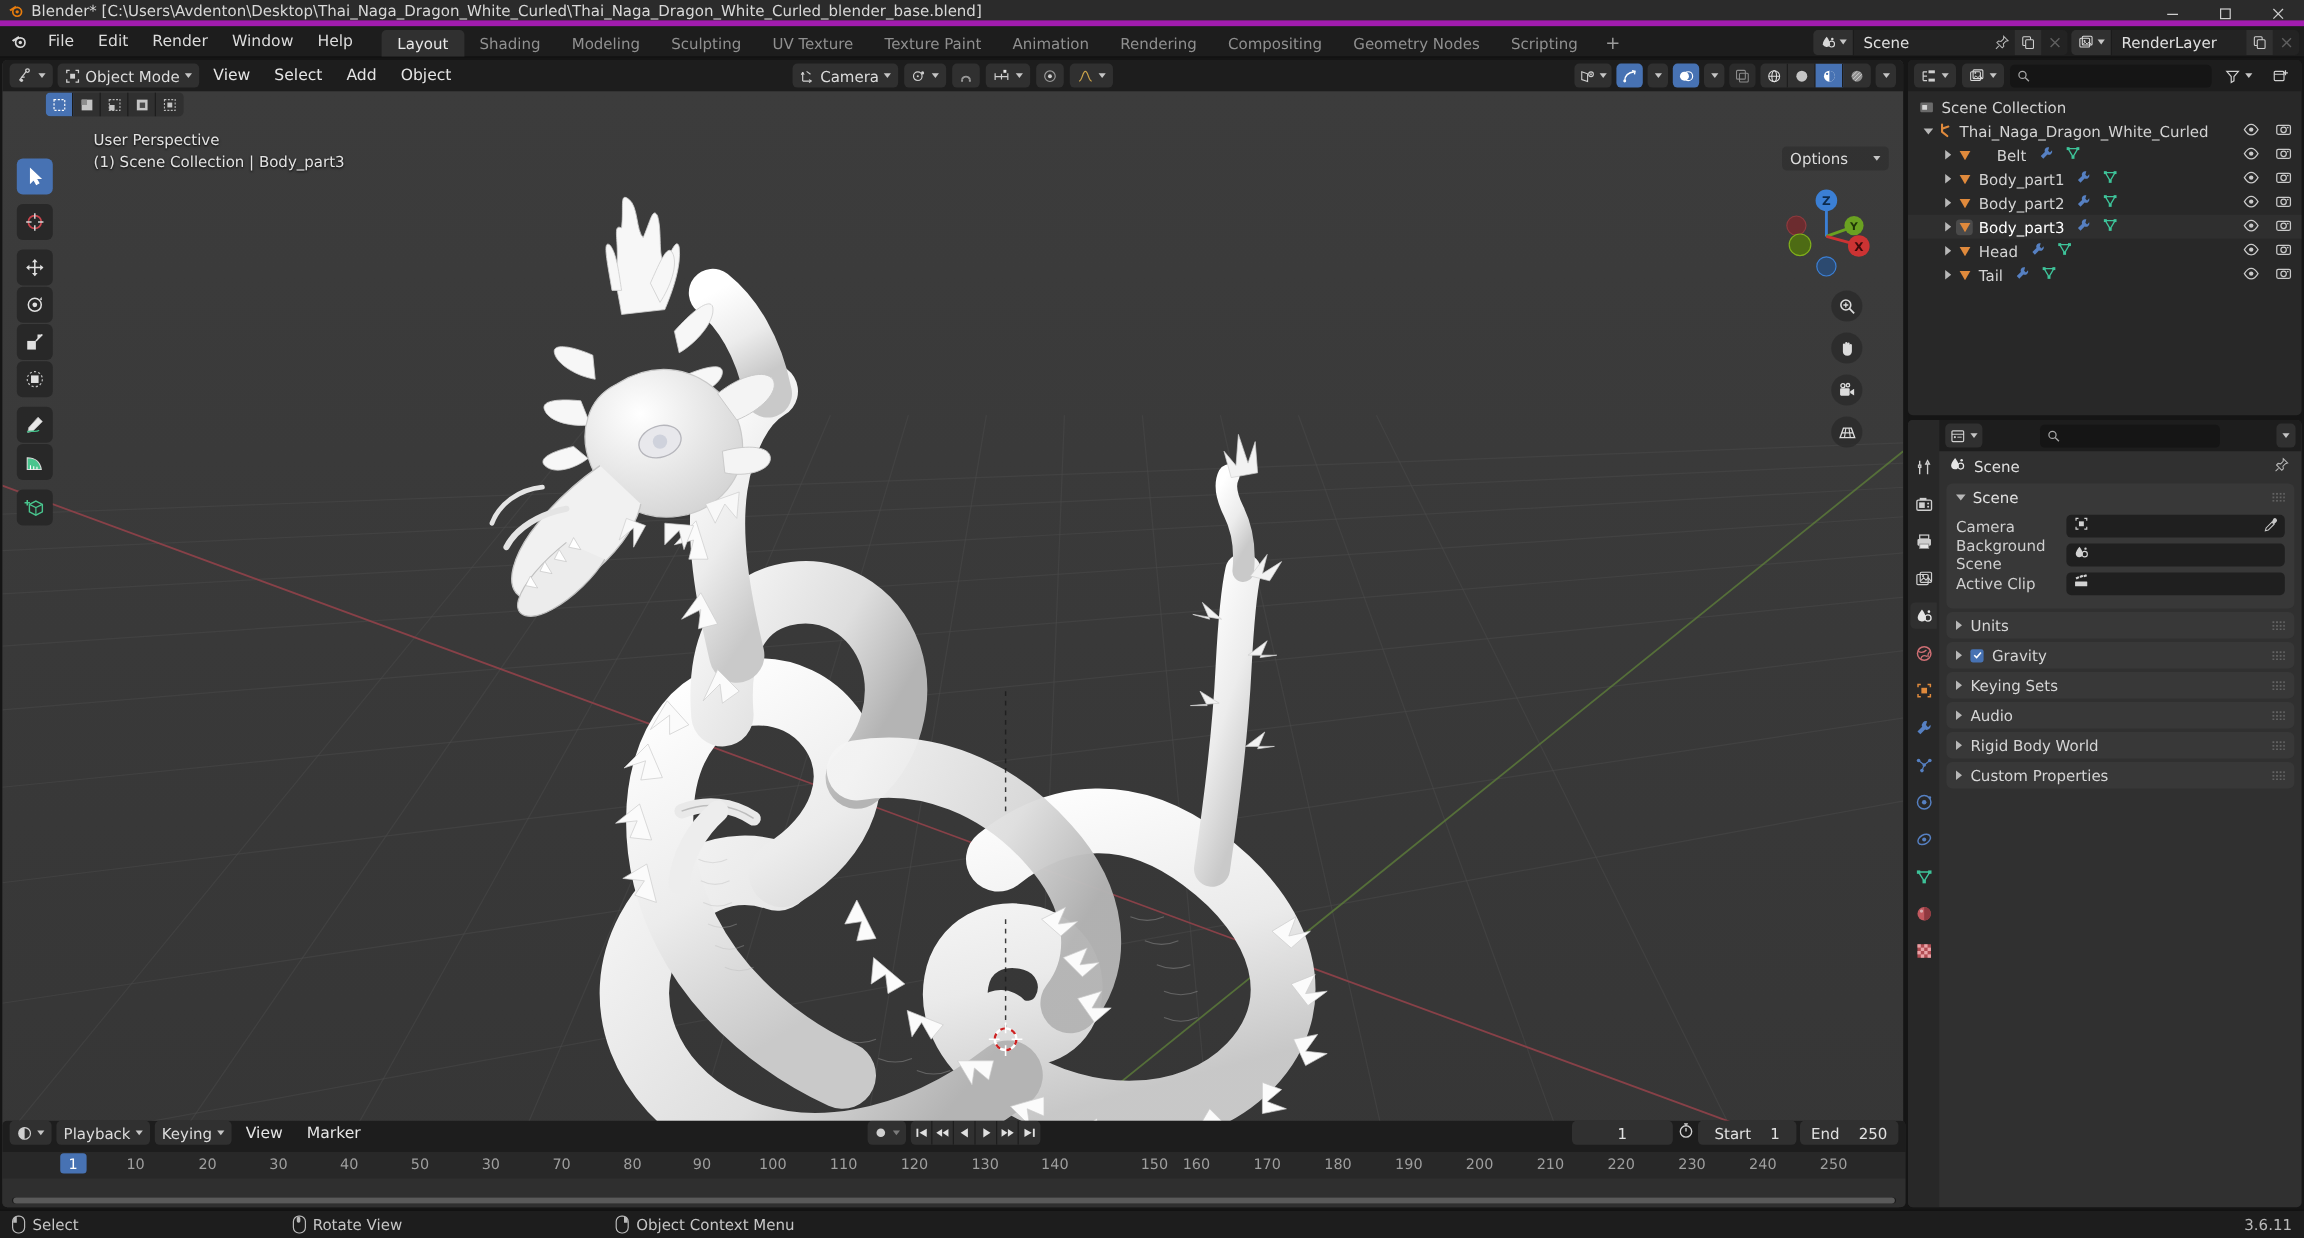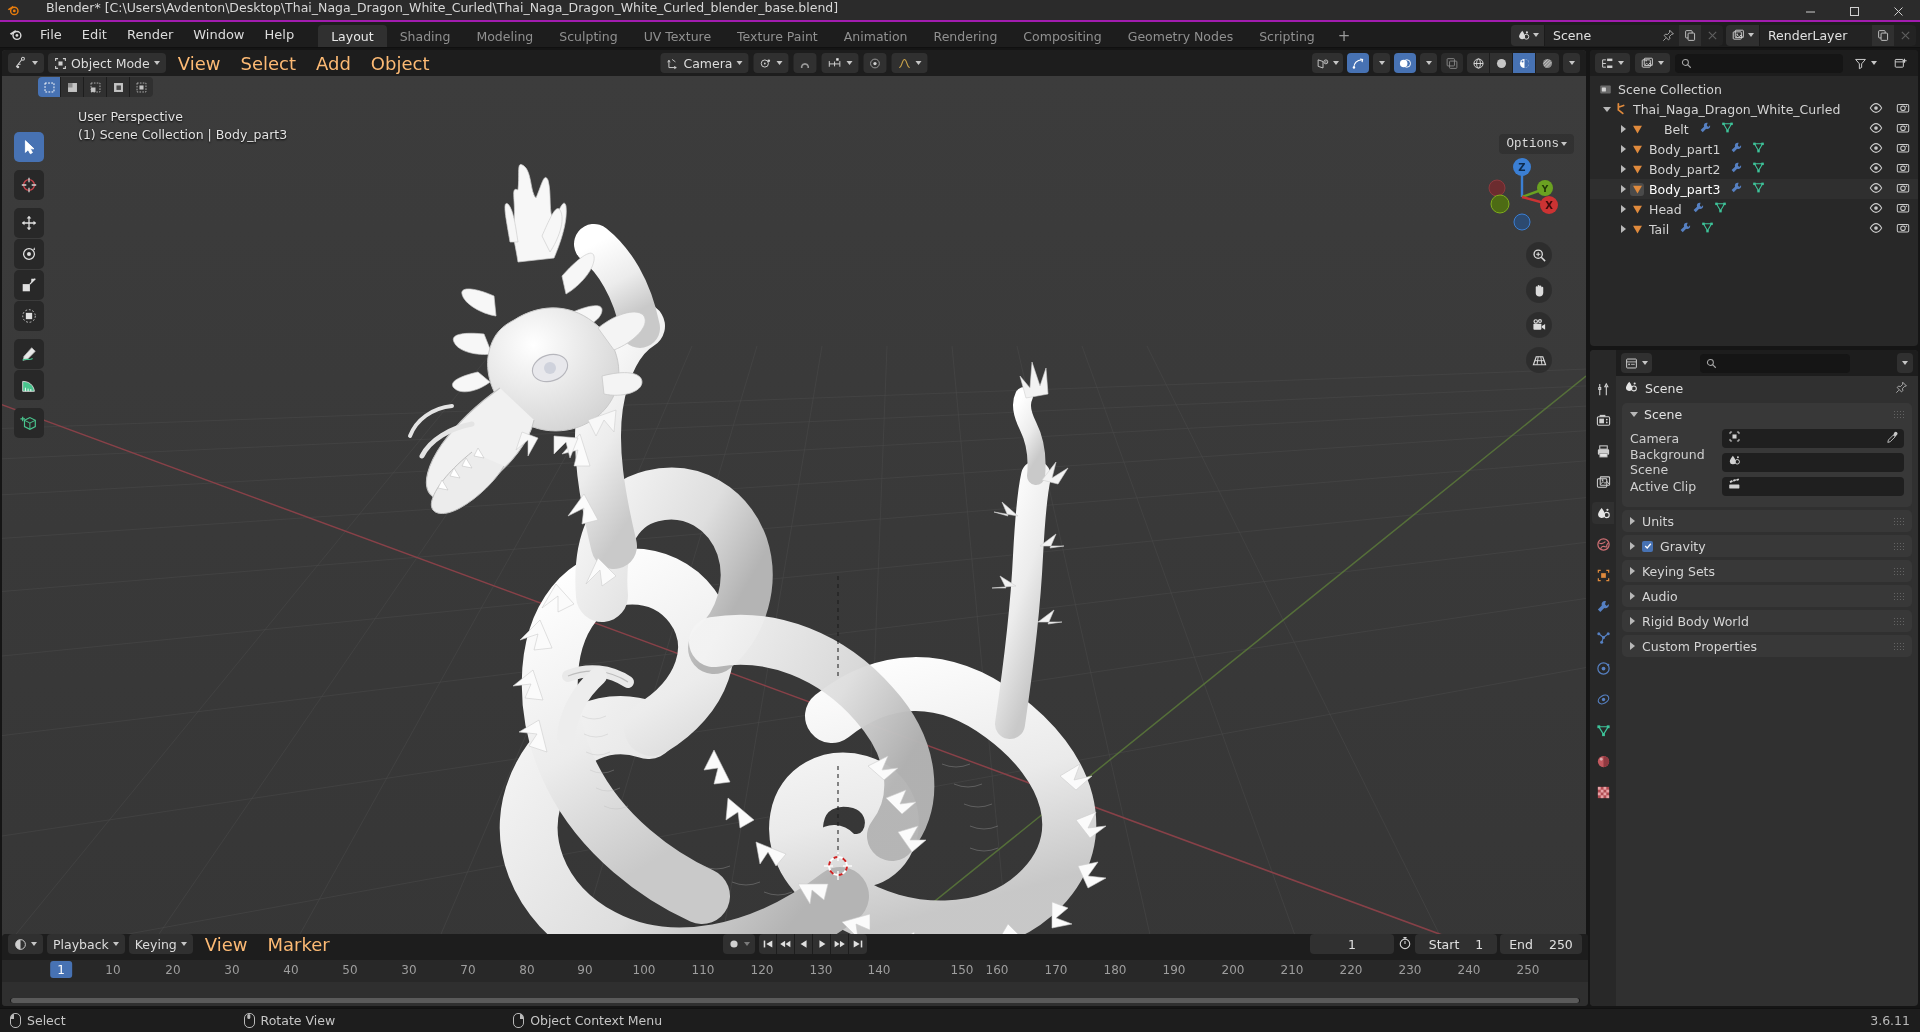--- a/index.html
+++ b/index.html
@@ -7,22 +7,22 @@
   body{
     width:1920px; height:1032px; overflow:hidden;
     font-family:"DejaVu Sans", sans-serif;
     font-size:13px; color:#d5d5d5;
     -webkit-font-smoothing:antialiased;
   }
   .app{ position:relative; width:1920px; height:1032px; background:#151515; }
 
   
   .titlebar{
-    height:22px; background:#2b2b2b; display:flex; 
-    border-bottom:2px solid #a21caf; position:relative;gap:20px;
+    height:22px; background:#2b2b2b; display:flex; align-items:center;
+    border-bottom:5px solid #a21caf; position:relative;
   }
   .tb-logo{ width:26px; display:flex; align-items:center; justify-content:center; }
   .tb-title{ font-size:12.5px; color:#d8d8d8; white-space:nowrap; }
   .tb-wincontrols{ position:absolute; right:0; top:0; height:22px; display:flex; }
   .wc{ width:44px; height:22px; display:flex; align-items:center; justify-content:center; color:#cfcfcf; font-size:12px;}
 
   
   .topbar{
     height:26px; background:#1d1d1d; display:flex; align-items:stretch;
     border-bottom:1px solid #101010; position:relative;
@@ -56,21 +56,21 @@
   .viewport{
     position:absolute; left:2px; top:2px; width:1584px; bottom:2px;
     background:#393939; border-radius:4px; overflow:hidden;
   }
   .vp-header{
     height:26px; background:#1d1d1d; display:flex; align-items:center;
     padding:0 6px; gap:4px; position:relative; z-index:5;
   }
   .vp-btn{ display:flex; align-items:center; gap:4px; background:#303030; border-radius:4px; height:20px; padding:0 6px; font-size:12.5px; color:#dcdcdc;}
   .vp-btn.flat{ background:transparent; }
-  .vp-menu{ padding:0 8px; font-size:18px; color:#fdba74; height:20px; display:flex; align-items:center;}
+  .vp-menu{ padding:0 8px; font-size:13px; color:#e5e5e5; height:20px; display:flex; align-items:center;}
   .seg{ display:flex; background:#303030; border-radius:4px; overflow:hidden; height:20px; }
   .seg > div{ width:23px; display:flex; align-items:center; justify-content:center; border-right:1px solid #1d1d1d;}
   .seg > div:last-child{ border-right:none; }
   .seg > div.on{ background:#4772b3; }
   .vp-head-center{ position:absolute; left:50%; transform:translateX(-50%); display:flex; align-items:center; gap:5px;}
   .vp-head-right{ position:absolute; right:6px; display:flex; align-items:center; gap:4px;}
   .togg{ background:#303030; border-radius:4px; height:20px; display:flex; align-items:center; padding:0 4px; gap:3px;}
   .togg.on{ background:#4772b3; }
   .dd{ background:#303030; border-radius:4px; height:20px; width:17px; display:flex; align-items:center; justify-content:center;}
 
@@ -82,23 +82,23 @@
     position:absolute; left:12px; top:82px; width:30px; z-index:6;
     display:flex; flex-direction:column; gap:1px;
   }
   .toolbar .grp{ display:flex; flex-direction:column; gap:1px; margin-bottom:7px; }
   .tool-btn{
     width:30px; height:30px; background:#282828; border-radius:5px;
     display:flex; align-items:center; justify-content:center; position:relative;
   }
   .tool-btn.active{ background:#4772b3; }
   .options-pill{
-    position:absolute; right:12px; top:84px; z-index:6;
+    position:absolute; right:12px; top:72px; z-index:6;
     background:#303030cc; border-radius:4px; height:20px; padding:0 7px;
-    display:flex; align-items:center; gap:2px; font-size:12.5px; color:#dcdcdc;font-family:Liberation Mono, monospace;
+    display:flex; align-items:center; gap:21px; font-size:12.5px; color:#dcdcdc;
   }
   .axis-gizmo{ position:absolute; right:24px; top:102px; width:80px; height:80px; z-index:6;}
   .nav-btns{ position:absolute; right:34px; top:192px; z-index:6; display:flex; flex-direction:column; gap:9px;}
   .nav-b{ width:26px;height:26px;border-radius:50%; background:#2b2b2bcc; display:flex;align-items:center;justify-content:center;}
 
   
   .rightcol{ position:absolute; right:2px; top:2px; width:328px; bottom:2px; }
   .outliner{ position:absolute; left:0; right:0; top:0; height:296px; background:#282828; border-radius:4px; overflow:hidden;}
   .out-header{ height:26px; background:#1d1d1d; display:flex; align-items:center; padding:0 5px; gap:5px;}
   .out-search{ flex:1; height:19px; background:#151515; border-radius:4px; display:flex; align-items:center; padding:0 6px; gap:5px;}

